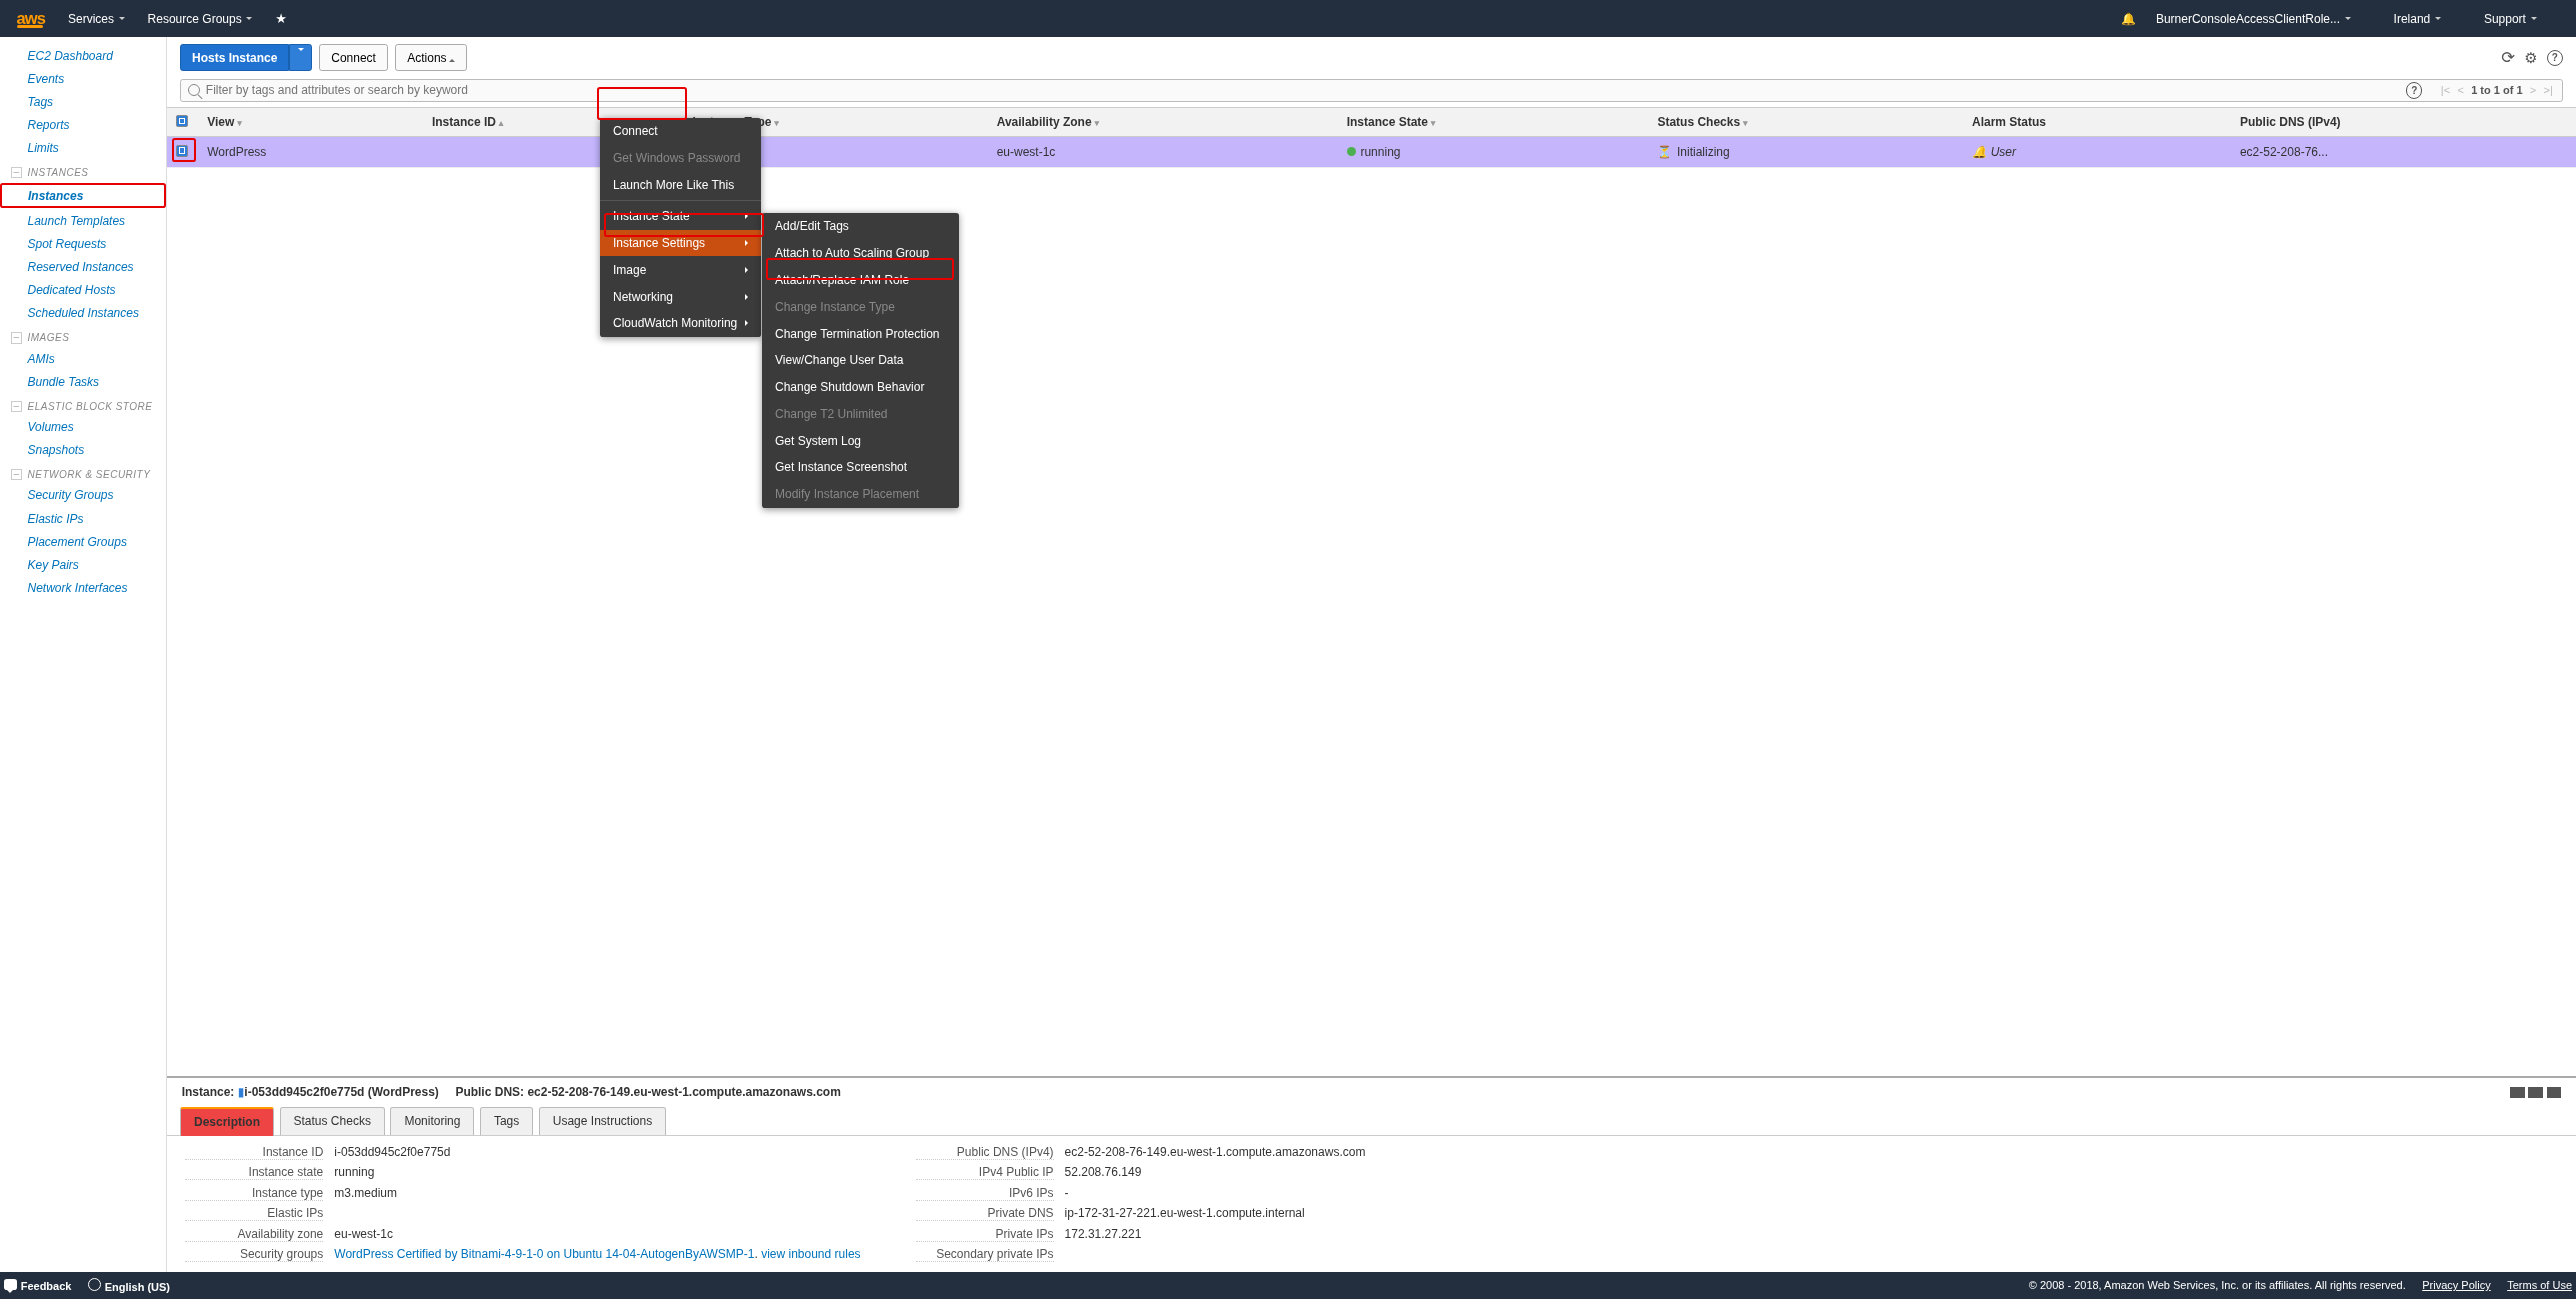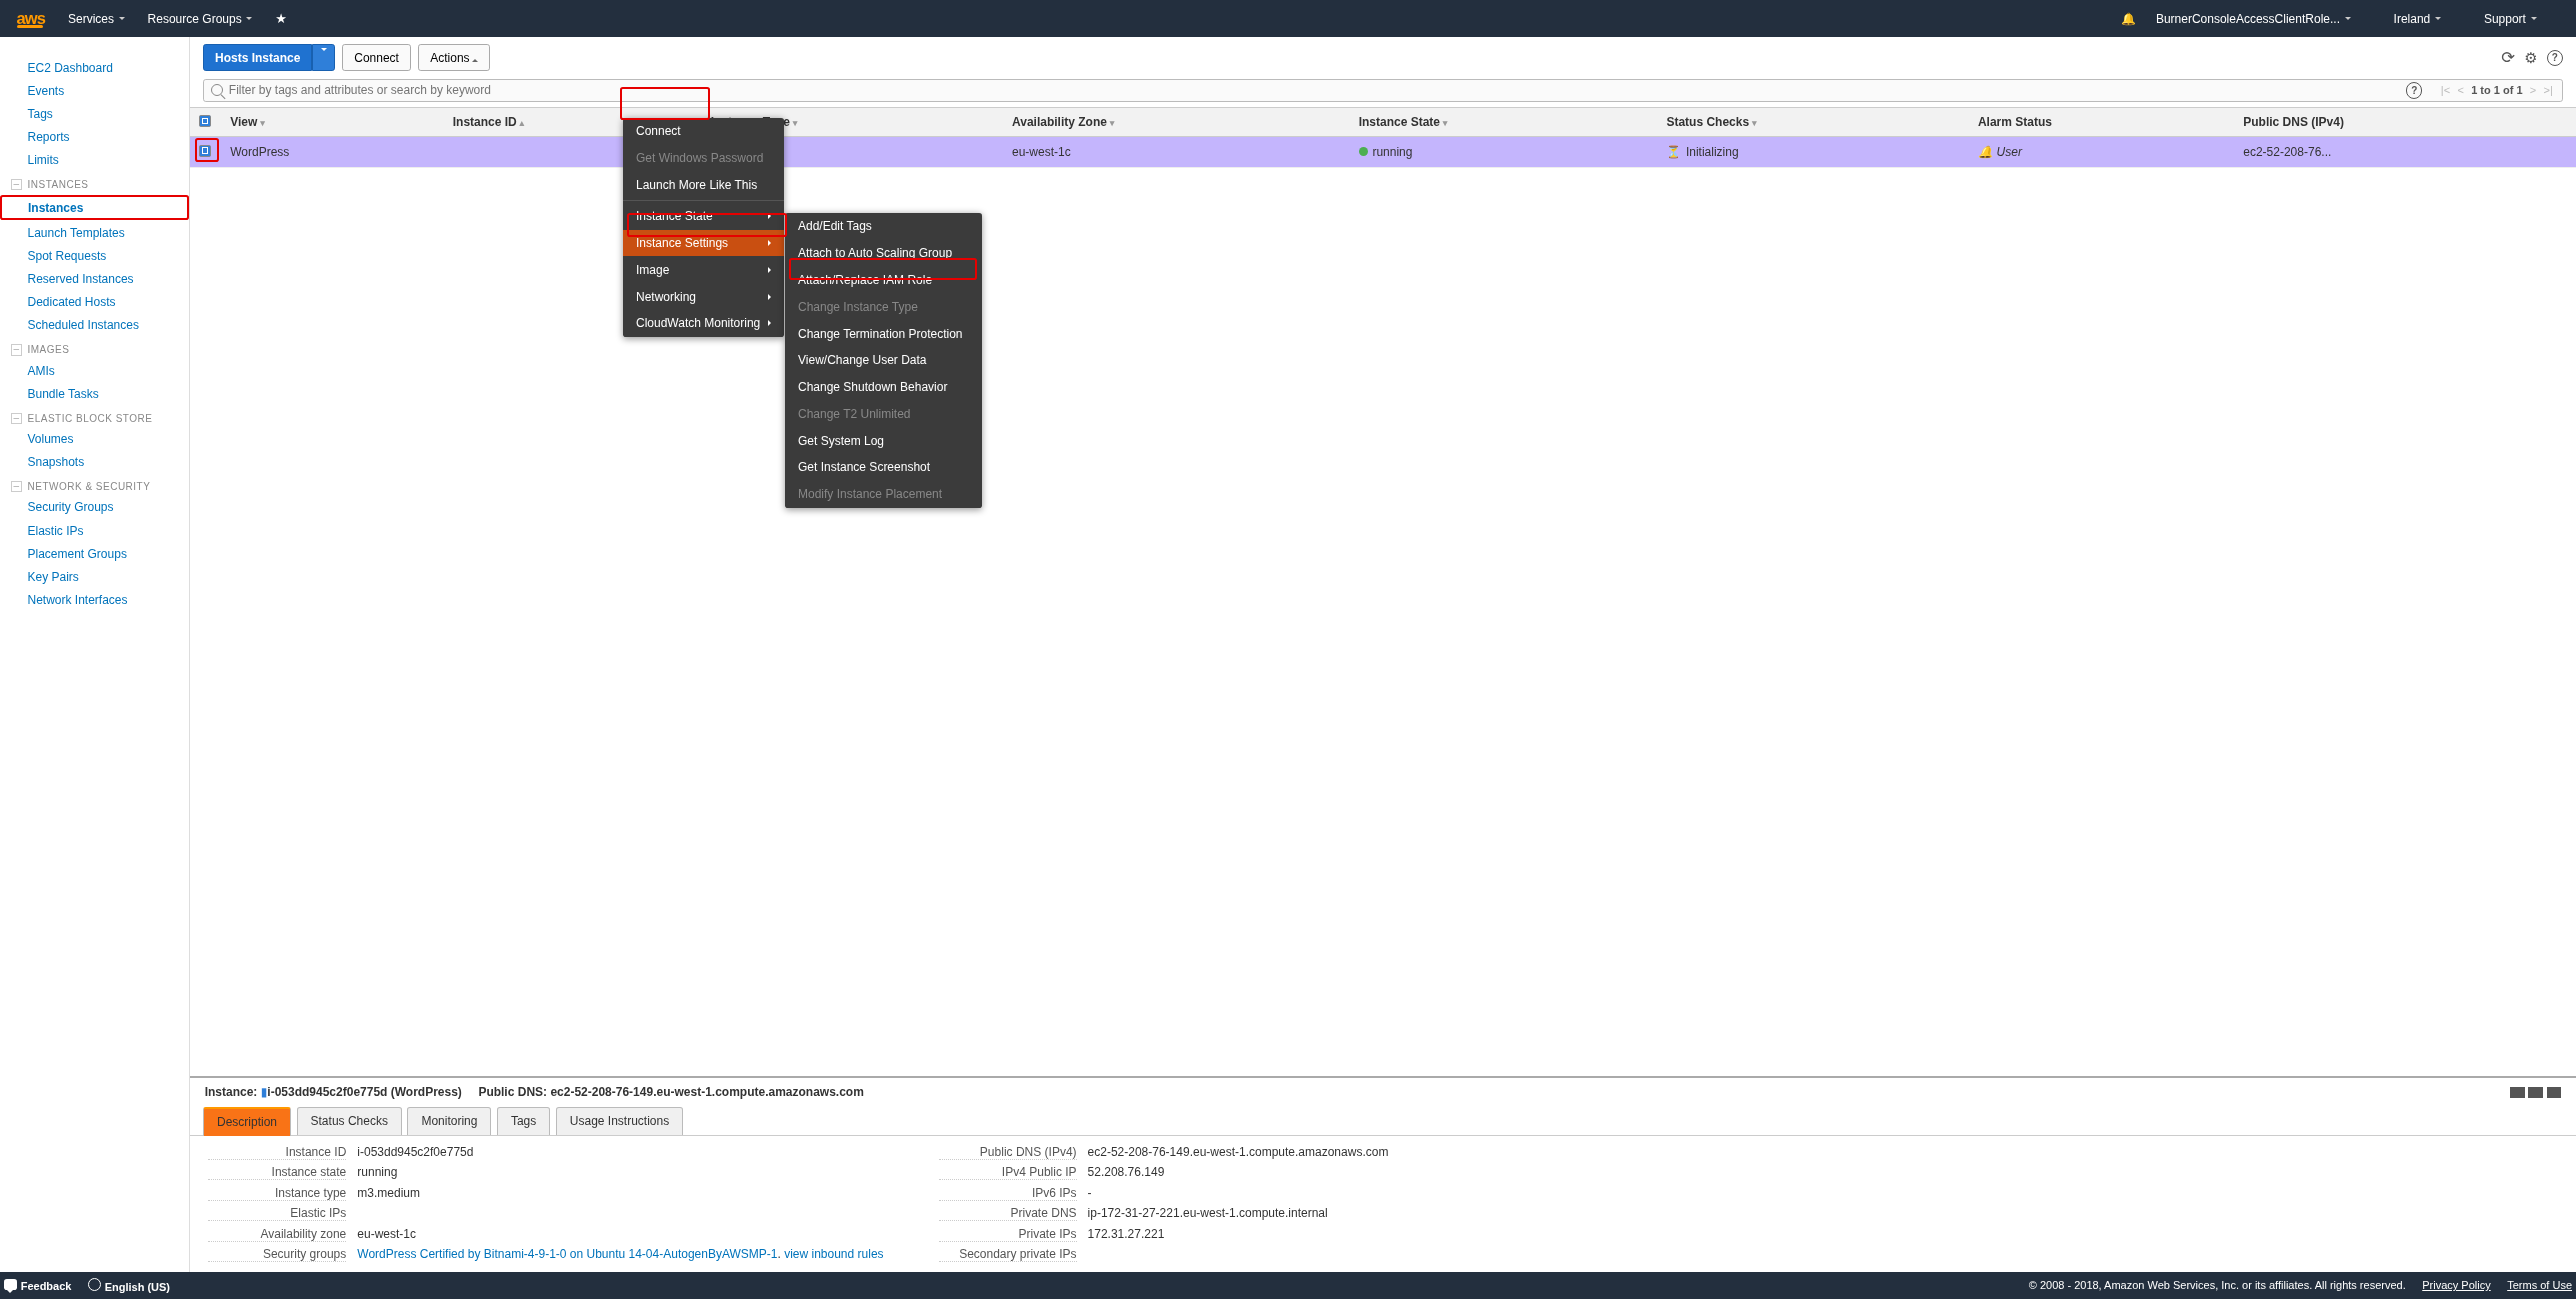--- a/index.html
+++ b/index.html
@@ -10,21 +10,21 @@
 .logo { color:#ff9900; font-weight:bold; font-size:16.5px; margin-right:23px; letter-spacing:-0.9px; }
 .logo-under { display:block; height:2.8px; background:#ff9900; width:26px; border-radius:1.8px; margin-top:-2.8px; }
 .topnav .navitem { margin-right:23px; color:#fff; display:flex; align-items:center; gap:4.6px; cursor:pointer; }
 .caret-down { width:0; height:0; border-left:3.7px solid transparent; border-right:3.7px solid transparent; border-top:3.7px solid #ccc; }
 .caret-right-sm { width:0; height:0; border-top:3.7px solid transparent; border-bottom:3.7px solid transparent; border-left:3.7px solid #fff; }
 .topnav .right { margin-left:auto; display:flex; align-items:center; gap:20px; }
 .pin { color:#fff; font-size:13px; }
 
 
 .main { display:flex; height:calc(100vh - 37px - 27.5px); }
-.sidebar { width:190px; padding:19px 0; background:#fff; border-right:0.9px solid #ddd; overflow-y:auto; }
+.sidebar { width:167px; padding:7px 0; background:#fff; border-right:0.9px solid #ddd; overflow-y:auto;font-style:italic; }
 .sidebar .sitem { padding:4.6px 11px 4.6px 27.5px; color:#0073bb; cursor:pointer; font-size:12px; }
 .sidebar .shead { padding:7.3px 11px 3.7px 27.5px; color:#888; font-size:10px; letter-spacing:0.5px; position:relative; }
 .sidebar .shead::before { content:"–"; position:absolute; left:11px; color:#aaa; border:0.9px solid #ccc; width:9.2px; height:9.2px; line-height:7.3px; text-align:center; font-size:10px; }
 .sidebar .active { font-weight:bold; color:#0073bb; }
 .hl-red { border:2.3px solid #e60000; border-radius:2.8px; }
 .sidebar .hl-red { padding:3.7px 9.2px 3.7px 26px; margin:0.9px 0; }
 
 .content { flex:1; display:flex; flex-direction:column; position:relative; }
 
 
@@ -78,21 +78,21 @@
 .instsett-hl { position:absolute; top:176px; left:437px; width:160px; height:24px; border:2.3px solid #e60000; border-radius:2.8px; pointer-events:none; z-index:60; }
 .cb-hl { position:absolute; border:2.3px solid #e60000; border-radius:2.8px; pointer-events:none; z-index:60; }
 
 
 .details { border-top:2.8px solid #aaa; background:#fff; }
 .details .dhdr { padding:7.3px 14.7px; font-size:12px; display:flex; align-items:center; gap:16.5px; }
 .details .dhdr b { font-weight:bold; }
 .details .sq { color:#2f7fd9; }
 .details .tabs { display:flex; gap:5.5px; padding:0 13px; border-bottom:0.9px solid #ccc; }
 .details .tab { padding:6.4px 13px; border:0.9px solid #bbb; border-bottom:none; background:#f0f0f0; cursor:pointer; font-size:12px; border-radius:2.8px 2.8px 0 0; }
-.details .tab.active { background:#f97316; border-top:2.8px solid #ff9900; font-weight:normal; margin-bottom:-0.9px; }
+.details .tab.active { background:#ef4444; border-top:2.8px solid #ff9900; font-weight:bold; margin-bottom:-0.9px; }
 .details .body { padding:9.2px 18.3px; display:flex; gap:55px; font-size:12px; }
 .kv { display:grid; grid-template-columns:138px auto; row-gap:5.5px; column-gap:11px; }
 .kv .k { text-align:right; color:#555; border-bottom:0.9px dotted #ccc; }
 .kv .v { color:#333; }
 .kv .v a { color:#0073bb; text-decoration:none; }
 .layout-icons { margin-left:auto; display:flex; gap:3.7px; }
 .layout-icons span { width:14.7px; height:11px; background:#555; display:inline-block; }
 
 
 .footer { height:27.5px; background:#232f3e; color:#fff; display:flex; align-items:center; padding:0 4px; font-size:11px; }

